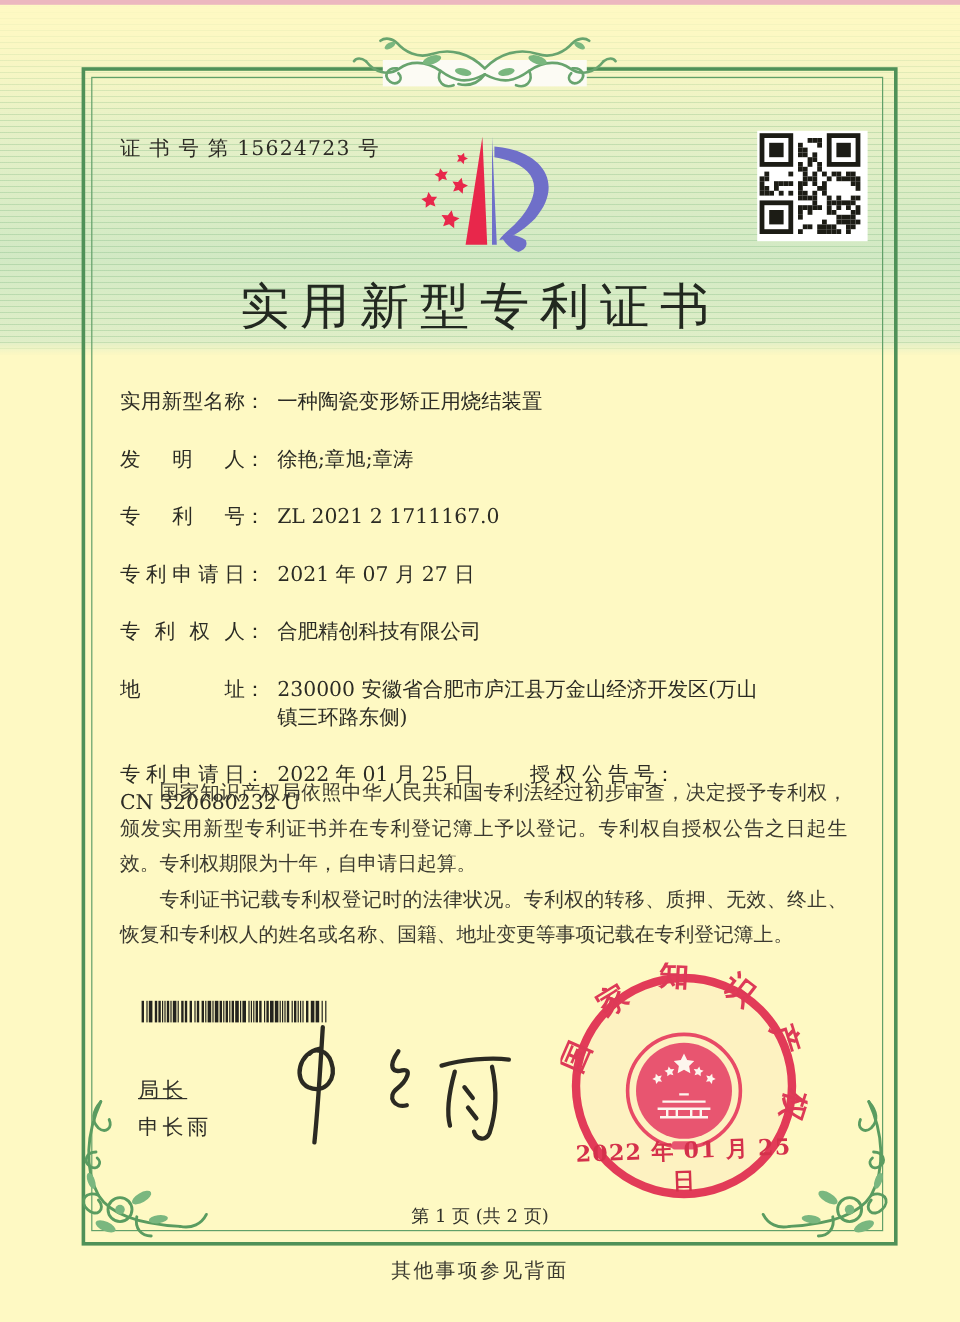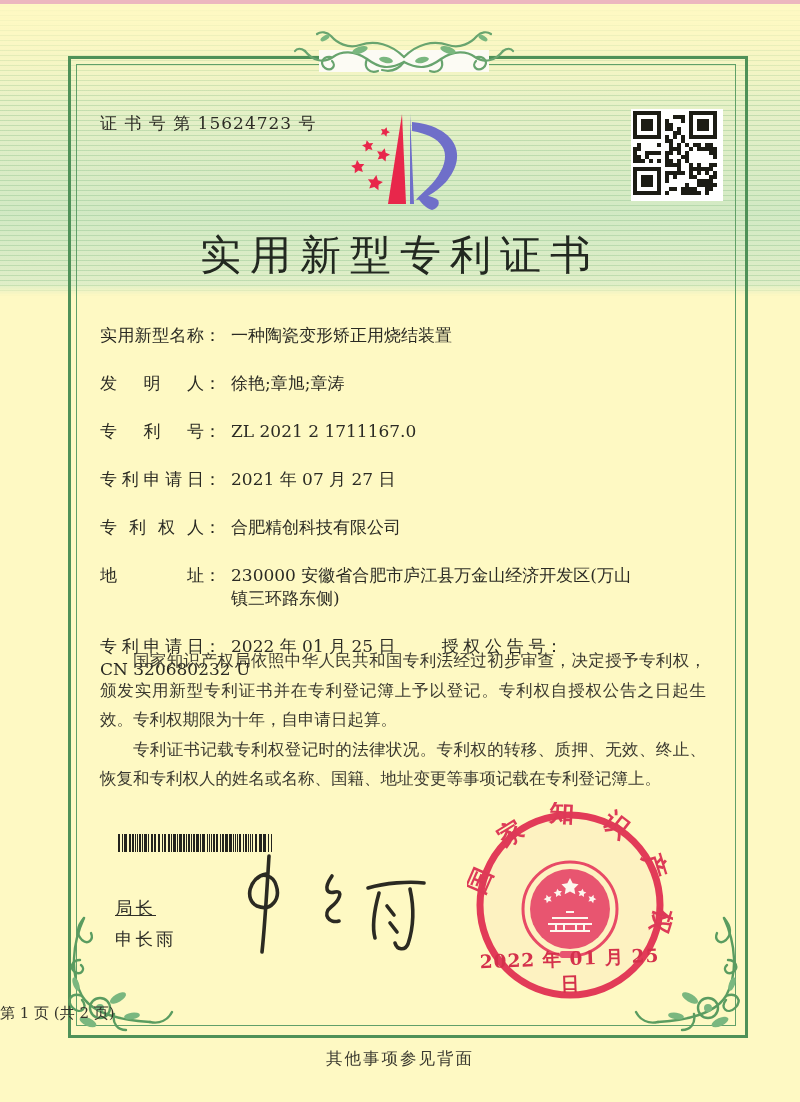--- a/index.html
+++ b/index.html
@@ -52,21 +52,21 @@
   .barcode i{display:block;background:#24241e;margin-right:1px;}
 
   .director-label{position:absolute;left:115px;top:896px;font-size:17.5px;letter-spacing:3px;color:#2f2f28;text-decoration:underline;}
   .director-name{position:absolute;left:115px;top:927px;font-size:17.5px;letter-spacing:3px;color:#2f2f28;}
   .signature{position:absolute;left:222px;top:848px;width:220px;height:112px;}
 
   .seal{position:absolute;left:467px;top:802px;width:206px;height:206px;}
   .seal-date{position:absolute;left:467px;top:946px;width:206px;text-align:center;
              font-size:18.5px;font-weight:bold;color:#d4314b;letter-spacing:1px;transform:rotate(-2deg);}
 
-  .page-info{position:absolute;left:0;width:800px;top:1004px;text-align:left;font-size:15px;color:#33332b;}
+  .page-info{position:absolute;left:0;width:800px;top:1004px;text-align:center;font-size:15px;color:#33332b;}
   .back-note{position:absolute;left:0;width:800px;top:1048px;text-align:center;font-size:16.5px;color:#3a392f;letter-spacing:2px;}
 </style>
 </head>
 <body>
 
 <div class="page">
 
   <div class="scan-edge"></div>
   <div class="band"></div>
 

